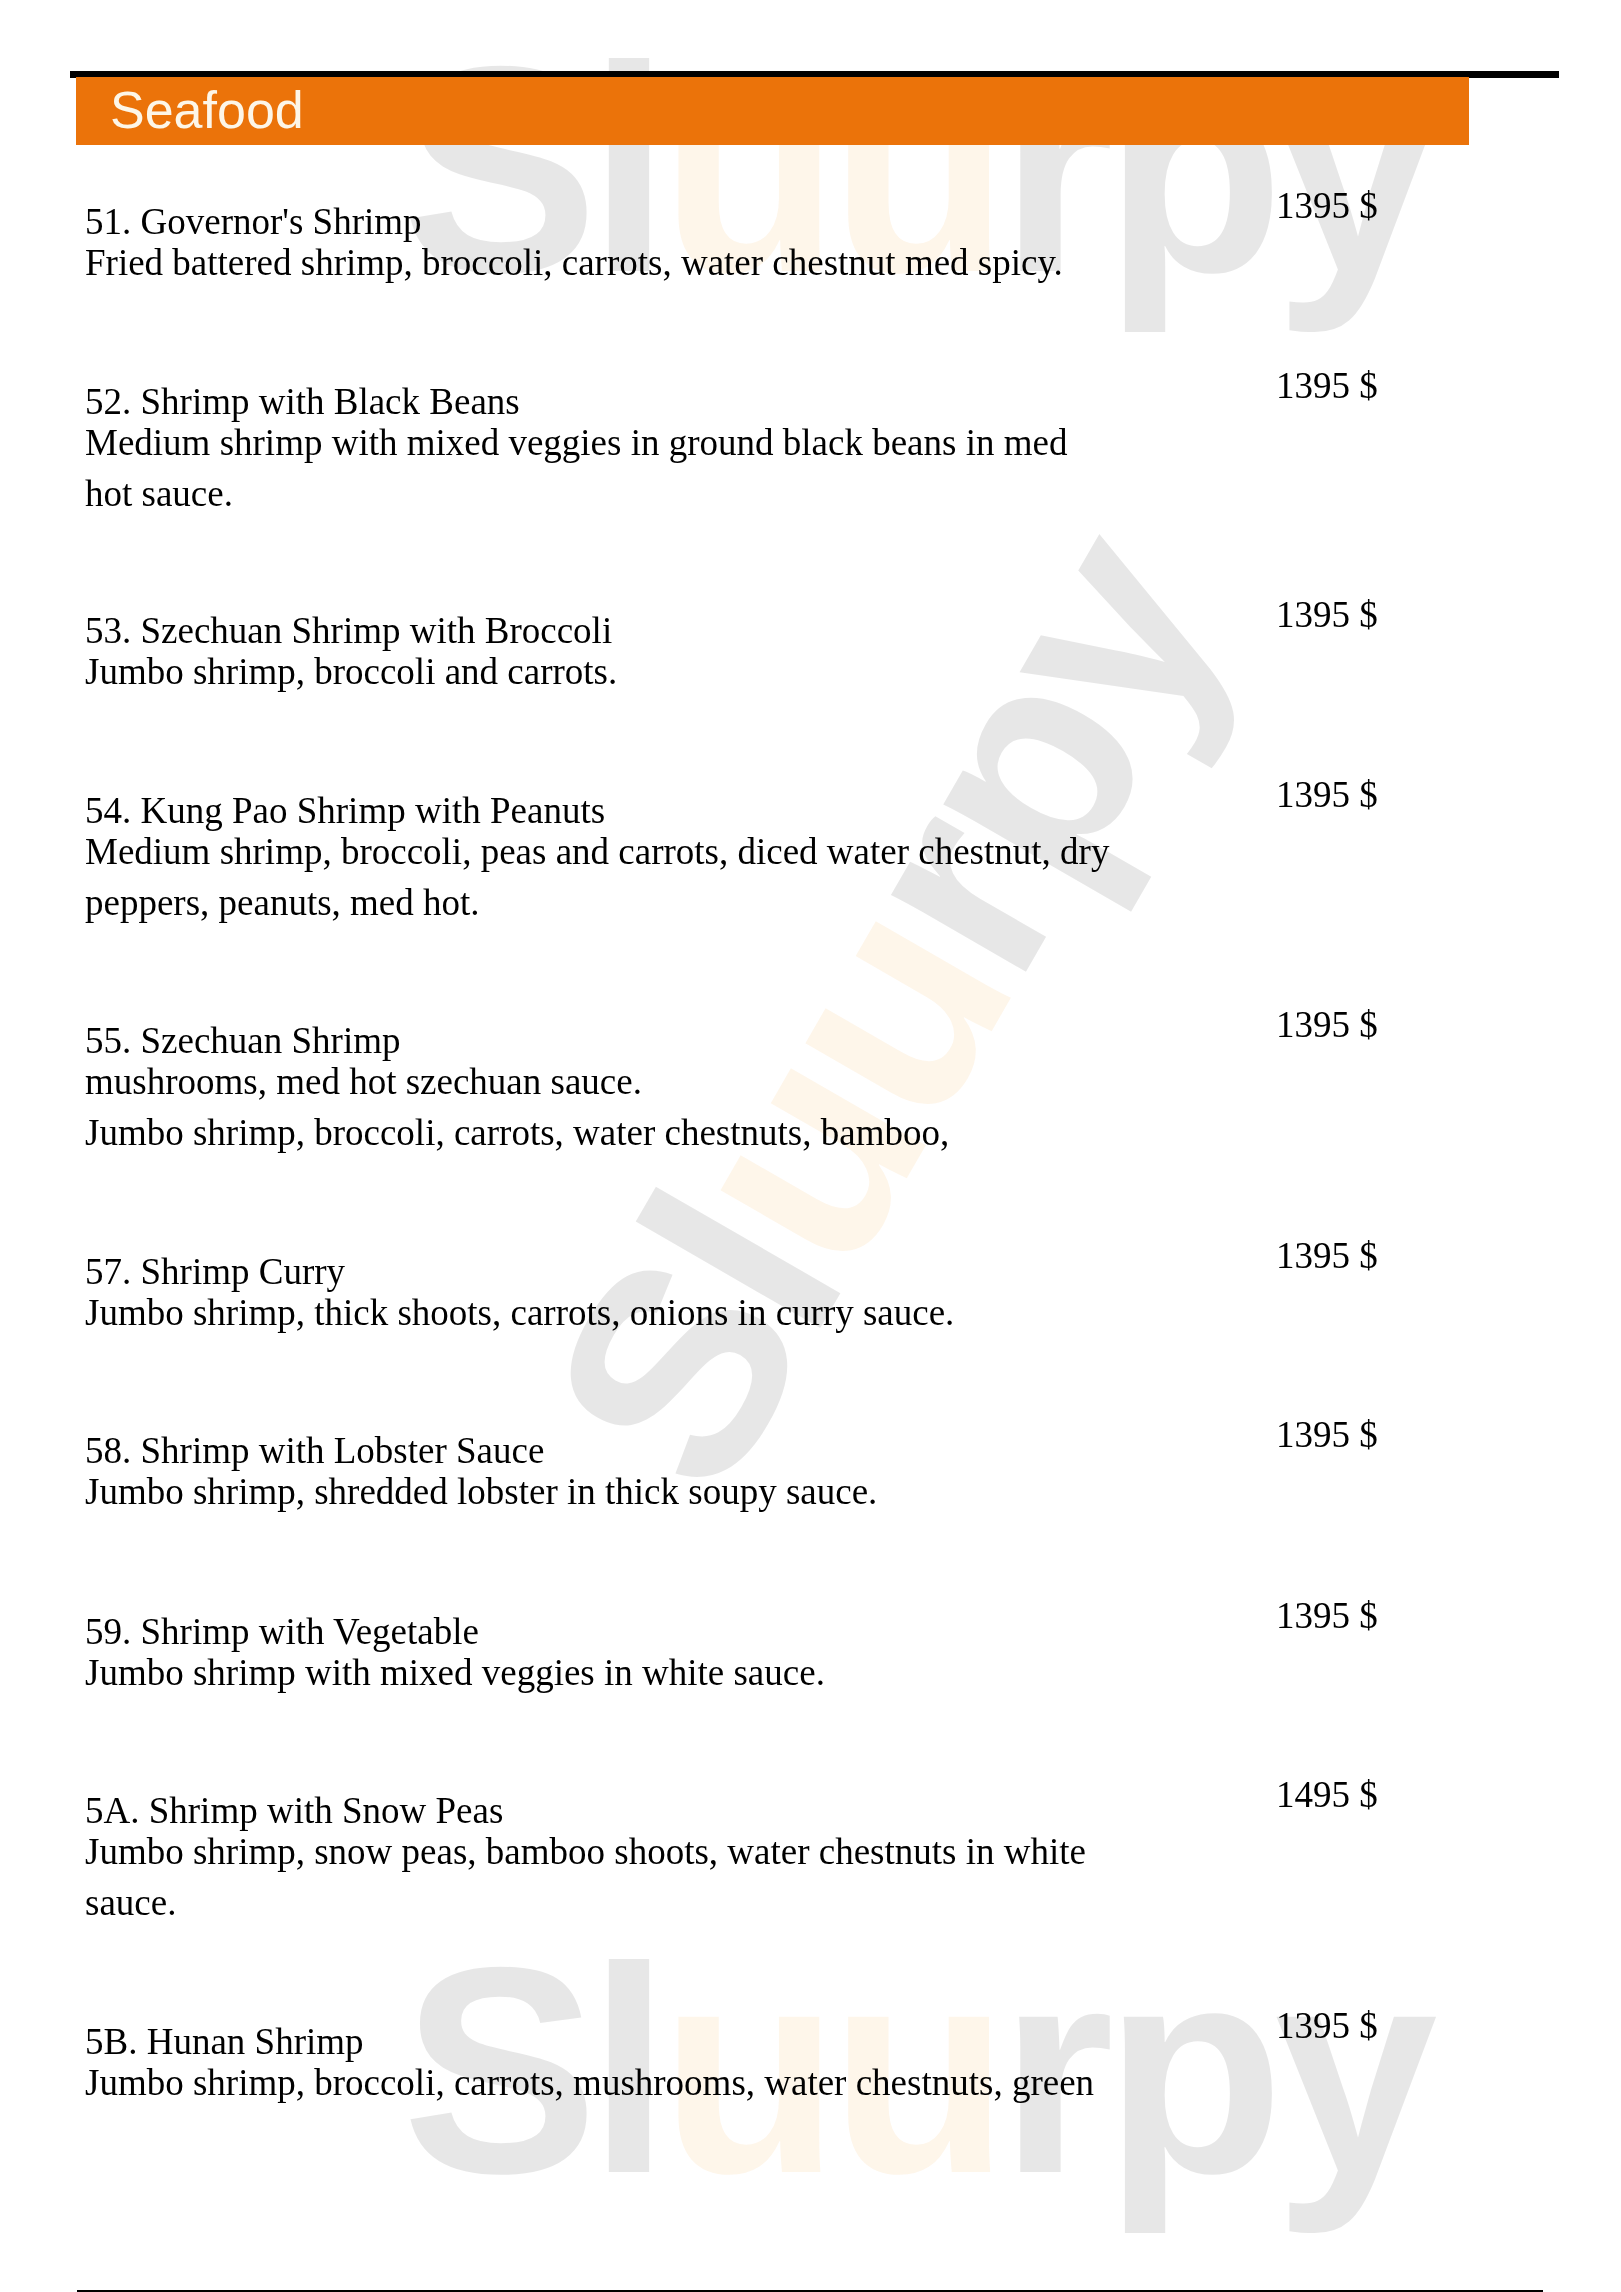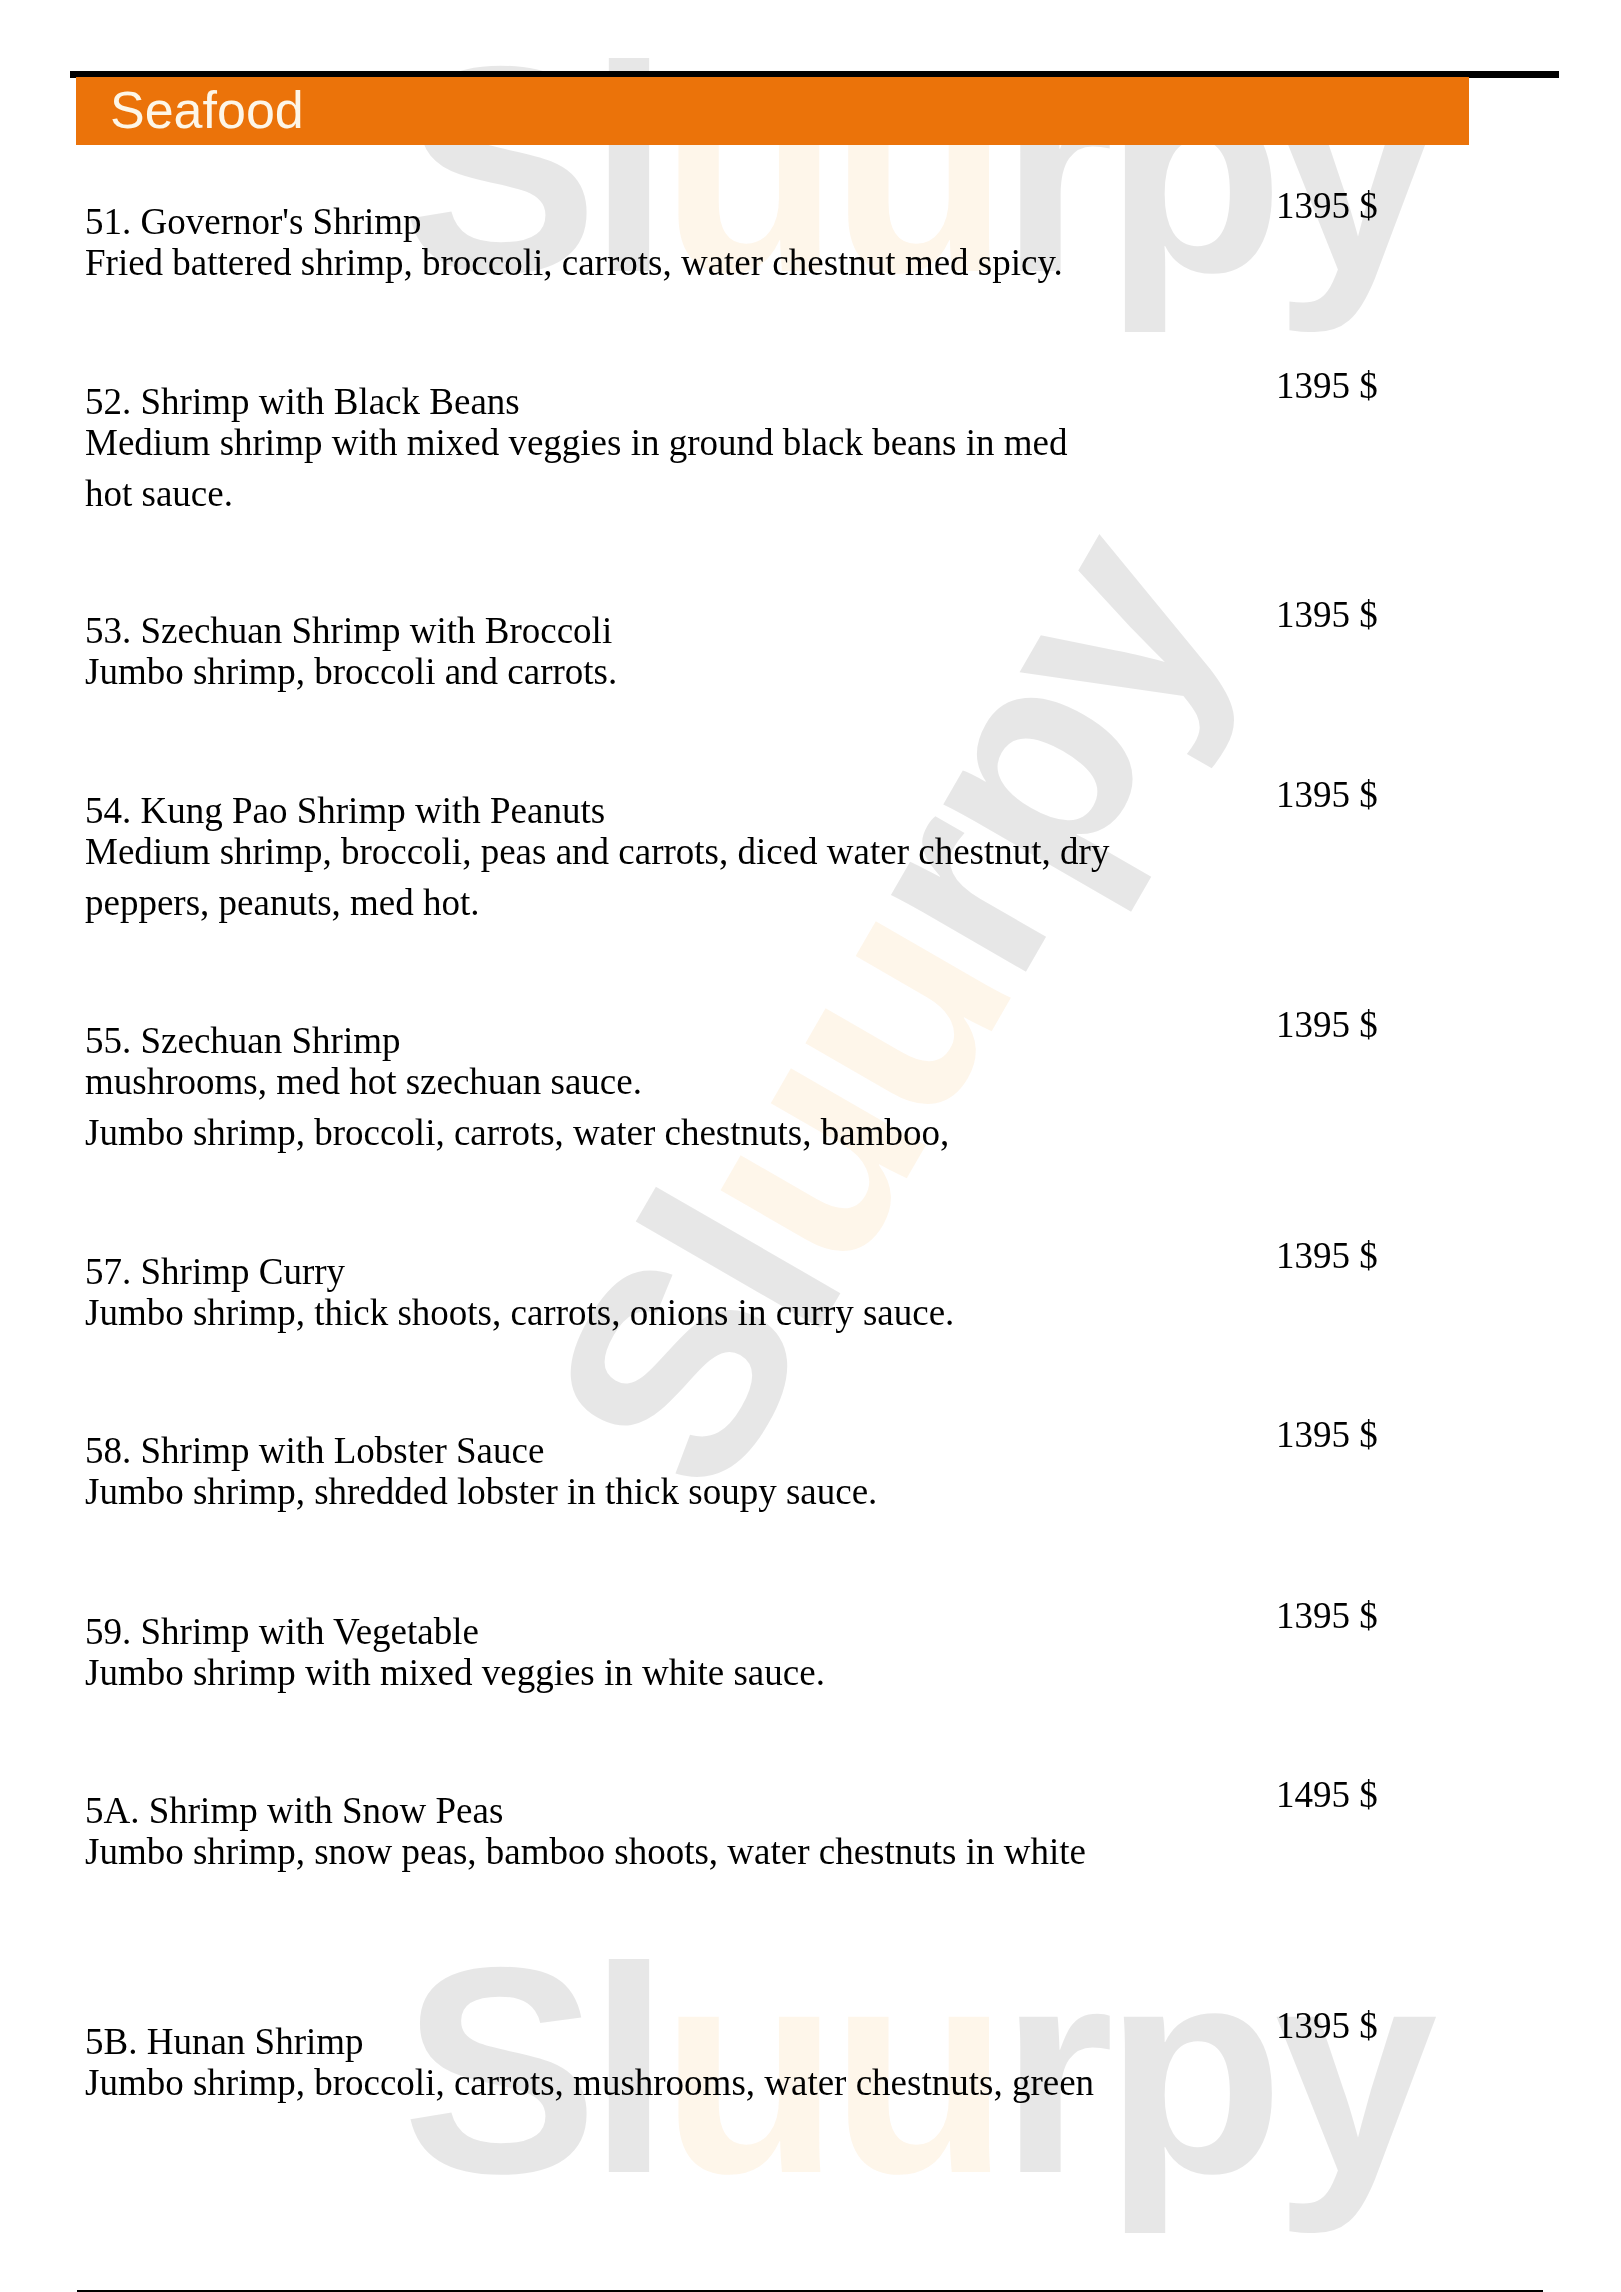--- a/index.html
+++ b/index.html
@@ -88,20 +88,21 @@
       <div class="item-price">1395 $</div>
       <div class="item-desc">
         <span class="desc-line">Jumbo shrimp with mixed veggies in white sauce.</span>
       </div>
     </div>
     <div class="item" style="top: 1769px;">
       <div class="item-title">5A. Shrimp with Snow Peas</div>
       <div class="item-price">1495 $</div>
       <div class="item-desc">
         <span class="desc-line">Jumbo shrimp, snow peas, bamboo shoots, water chestnuts in white</span>
+        <span class="desc-line">sauce.</span>
       </div>
     </div>
     <div class="item" style="top: 2000px;">
       <div class="item-title">5B. Hunan Shrimp</div>
       <div class="item-price">1395 $</div>
       <div class="item-desc">
         <span class="desc-line">Jumbo shrimp, broccoli, carrots, mushrooms, water chestnuts, green</span>
       </div>
     </div>
   </div>

